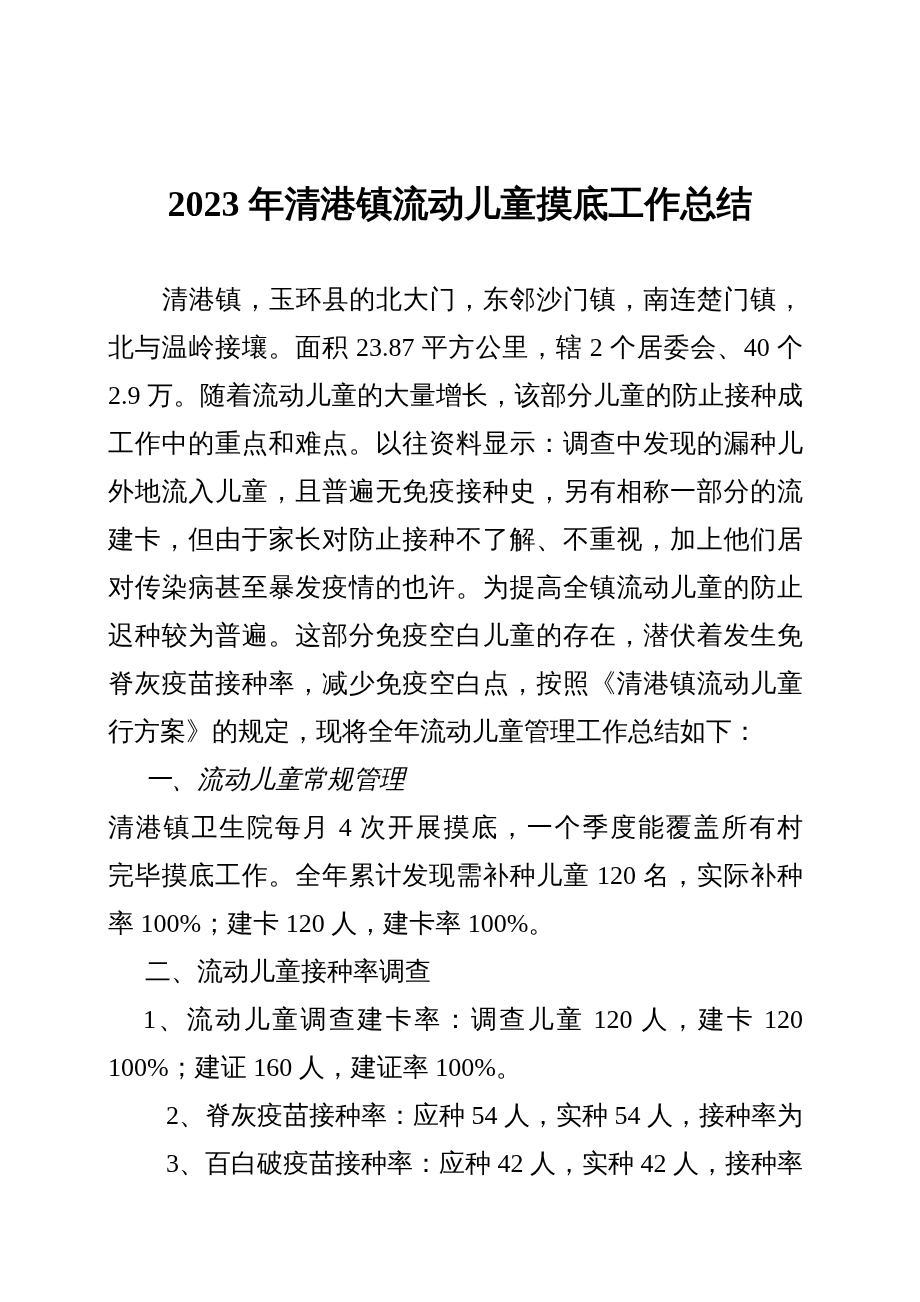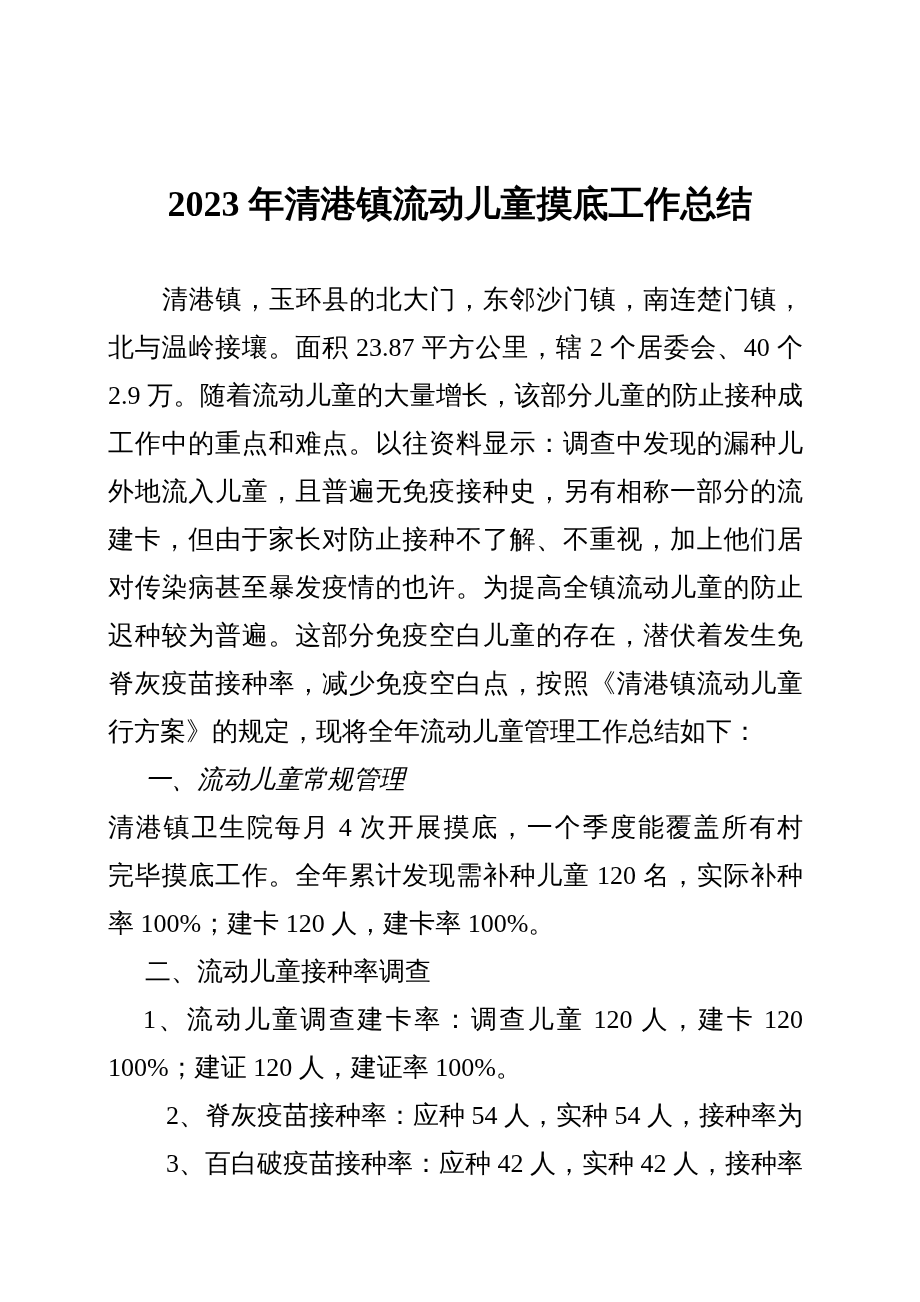--- a/index.html
+++ b/index.html
@@ -65,17 +65,17 @@
       <div class="line full" style="text-indent: 0px;">对传染病甚至暴发疫情的也许。为提高全镇流动儿童的防止接种率，加强</div>
       <div class="line full" style="text-indent: 0px;">迟种较为普遍。这部分免疫空白儿童的存在，潜伏着发生免疫规划疫苗针</div>
       <div class="line full" style="text-indent: 0px;">脊灰疫苗接种率，减少免疫空白点，按照《清港镇流动儿童摸底调查实</div>
       <div class="line last" style="text-indent: 0px;">行方案》的规定，现将全年流动儿童管理工作总结如下：</div>
       <div class="line last" style="text-indent: 37px; font-style: italic;">一、流动儿童常规管理</div>
       <div class="line full" style="text-indent: 0px;">清港镇卫生院每月 4 次开展摸底，一个季度能覆盖所有村居，不留死角地</div>
       <div class="line full" style="text-indent: 0px;">完毕摸底工作。全年累计发现需补种儿童 120 名，实际补种 120 名，补种</div>
       <div class="line last" style="text-indent: 0px;">率 100%；建卡 120 人，建卡率 100%。</div>
       <div class="line last" style="text-indent: 37px;">二、流动儿童接种率调查</div>
       <div class="line full" style="text-indent: 35px;">1、流动儿童调查建卡率：调查儿童 120 人，建卡 120 人，建卡率</div>
-      <div class="line last" style="text-indent: 0px;">100%；建证 120 人，建证率 100%。</div>
+      <div class="line last" style="text-indent: 0px;">100%；建证 160 人，建证率 100%。</div>
       <div class="line last" style="text-indent: 35px;">2、脊灰疫苗接种率：应种 54 人，实种 54 人，接种率为 100%。</div>
       <div class="line last" style="text-indent: 35px;">3、百白破疫苗接种率：应种 42 人，实种 42 人，接种率为 100%。</div>
     </div>
 </div>
 
 </body></html>

